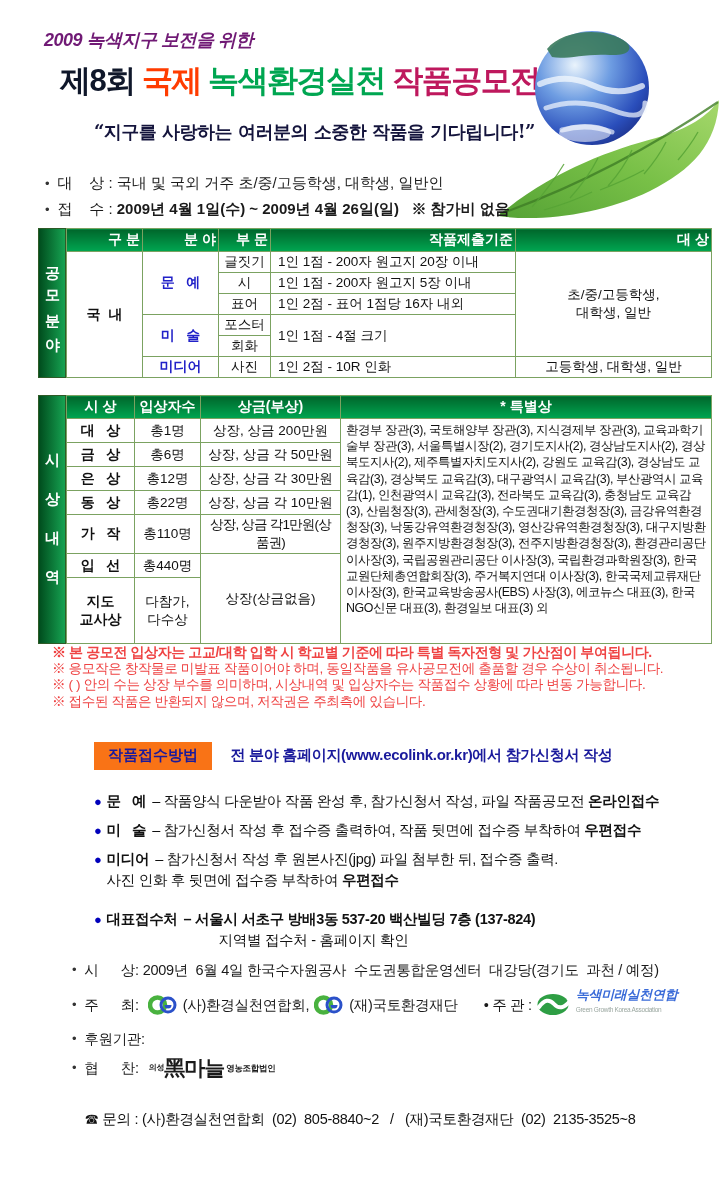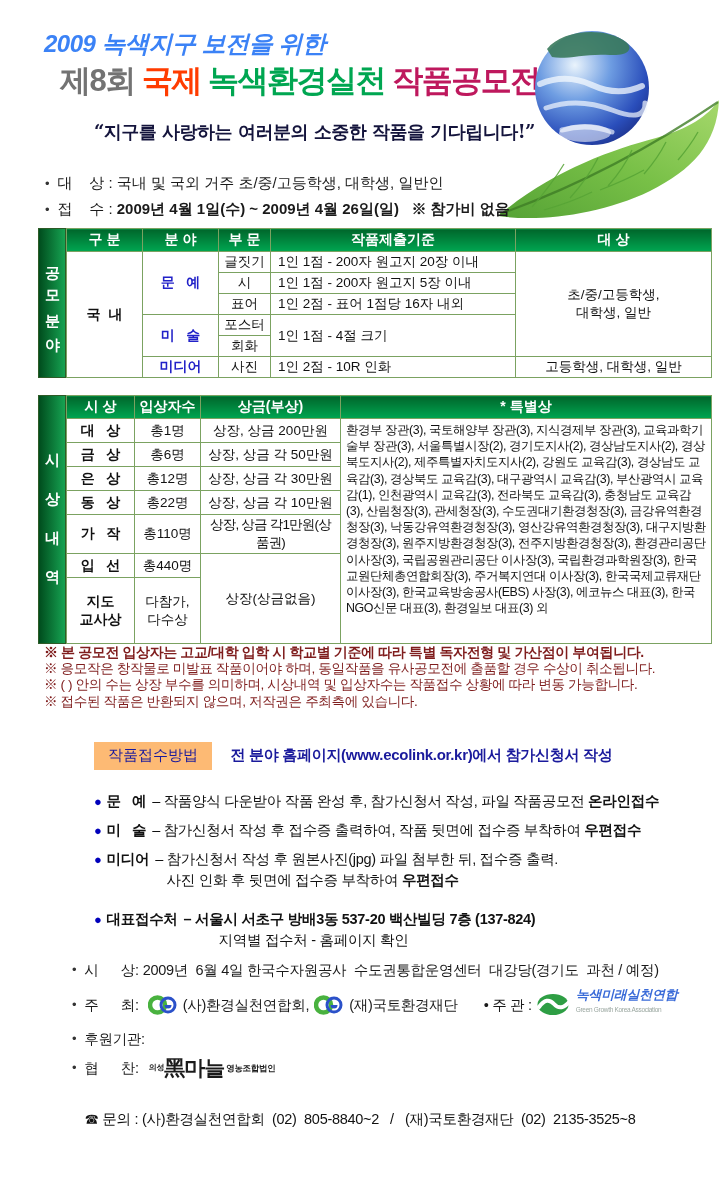--- a/index.html
+++ b/index.html
@@ -2,23 +2,23 @@
 <html><head>
 <meta charset="utf-8">
 <style>
   * { margin:0; padding:0; box-sizing:border-box; }
   html,body { background:#fff; }
   body { width:720px; height:1182px; position:relative; font-family:"Liberation Sans",sans-serif; color:#111; overflow:hidden; }
   .pre { white-space:pre; }
   .preline { white-space:pre-line; }
 
   
-  .subtitle { position:absolute; left:44px; top:28px; font-size:24px; font-weight:bold; font-style:italic; color:#3b82f6; letter-spacing:-0.5px; }
+  .subtitle { position:absolute; left:44px; top:28px; font-size:18px; font-weight:bold; font-style:italic; color:#701a75; letter-spacing:-0.5px; }
   .title { position:absolute; left:60px; top:60px; font-size:31px; font-weight:bold; letter-spacing:-1.5px; white-space:nowrap; }
-  .t-no { color:#737373; }
+  .t-no { color:#0f172a; }
   .t-intl { color:#ff3c00; }
   .t-green { color:#00a651; }
   .t-orange { color:#be185d; }
   .quote { position:absolute; left:94px; top:120px; font-size:18px; font-weight:bold; color:#14143c; font-family:"DejaVu Serif",serif; letter-spacing:-0.5px; }
   .earth-wrap { position:absolute; right:0; top:2px; width:228px; height:232px; }
 
   
   .info { position:absolute; left:45px; top:170px; font-size:15px; line-height:25px; color:#1a1a1a; }
   .info .row { display:flex; align-items:baseline; }
   .bullet-sm { margin-right:8px; font-size:13px; color:#333; }
@@ -28,44 +28,44 @@
   .tbl-wrap { position:absolute; left:38px; width:674px; display:flex; }
   .tbl1 { top:228px; }
   .tbl2 { top:395px; }
   .sidebar { width:28px; background:linear-gradient(90deg,#004c1d,#16a352); border:1px solid #2e5b27; color:#fff; font-weight:bold; font-size:15px;
              display:flex; align-items:center; justify-content:center; writing-mode:vertical-rl; text-orientation:upright; }
   .tbl1 .sidebar { letter-spacing:9px; }
   .tbl2 .sidebar { letter-spacing:24px; }
   table { border-collapse:collapse; table-layout:fixed; flex:1; }
   th { background:linear-gradient(180deg,#00662b,#00a651); color:#fff; font-size:14px; font-weight:bold; border:1px solid #7ba261; padding:2px; }
   td { border:1px solid #7ba261; font-size:13.5px; padding:1px 4px; text-align:center; vertical-align:middle; color:#111; }
-  .tbl1 th { height:20px; }
+  .tbl1 th { height:20px;text-align:right; }
   .tbl1 td { height:20px; }
   .tbl2 th { height:22px; }
   .tbl2 td { height:24px; }
   td.cat { color:#2121c8; font-weight:bold; font-size:14px; }
   td.gubun { font-weight:bold; font-size:14px; }
   td.crit { text-align:left; padding-left:7px; }
   td.award-name { font-weight:bold; font-size:14px; }
   td.special { text-align:left; vertical-align:top; font-size:12.4px; line-height:16.2px; letter-spacing:-0.4px; padding:3px 4px 2px 5px; color:#111; }
   tr.tall td { height:66px; }
 
   
-  .notes { position:absolute; left:44px; top:644px; font-size:13.6px; line-height:16.6px; letter-spacing:-0.4px; color:#7f1d1d; }
+  .notes { position:absolute; left:52px; top:644px; font-size:13.6px; line-height:16.6px; letter-spacing:-0.4px; color:#ef4444; }
   .notes .n0 { font-weight:bold; font-size:14px; }
 
   
   .method { position:absolute; left:94px; top:742px; width:600px; }
-  .badge { display:inline-block; background:#fdba74; color:#1a1a9c; font-weight:normal; font-size:15px; padding:4px 14px 5px; }
+  .badge { display:inline-block; background:#f97316; color:#1a1a9c; font-weight:bold; font-size:15px; padding:4px 14px 5px; }
   .headline { display:inline-block; margin-left:14px; color:#1a1a9c; font-weight:bold; font-size:15px; letter-spacing:-0.3px; }
   .m-items { margin-top:22px; font-size:14.5px; letter-spacing:-0.3px; }
   .m-item { display:flex; margin-bottom:10px; line-height:19px; }
   .dot { color:#0000bb; font-size:13px; margin-right:5px; line-height:19px; }
   .m-label { font-weight:bold; white-space:pre; margin-right:6px; }
-  .m-line2 { margin-left:60px; margin-top:2px; }
+  .m-line2 { margin-top:2px; }
   .m-addr { margin-top:20px; }
   .m-addr .m-label, .m-addr .m-text { font-weight:bold; }
   .m-addr2 { margin-left:112px; margin-top:2px; font-weight:normal; }
 
   
   .orgs { position:absolute; left:72px; top:960px; width:630px; font-size:14.5px; letter-spacing:-0.3px; color:#1a1a1a; }
   .o-row { display:flex; align-items:center; margin-bottom:9px; line-height:20px; }
   .o-label { white-space:pre; margin-right:4px; }
   .logo { display:inline-flex; align-items:center; margin:0 5px; }
   .gukwan { margin-left:26px; display:inline-flex; align-items:center; }

